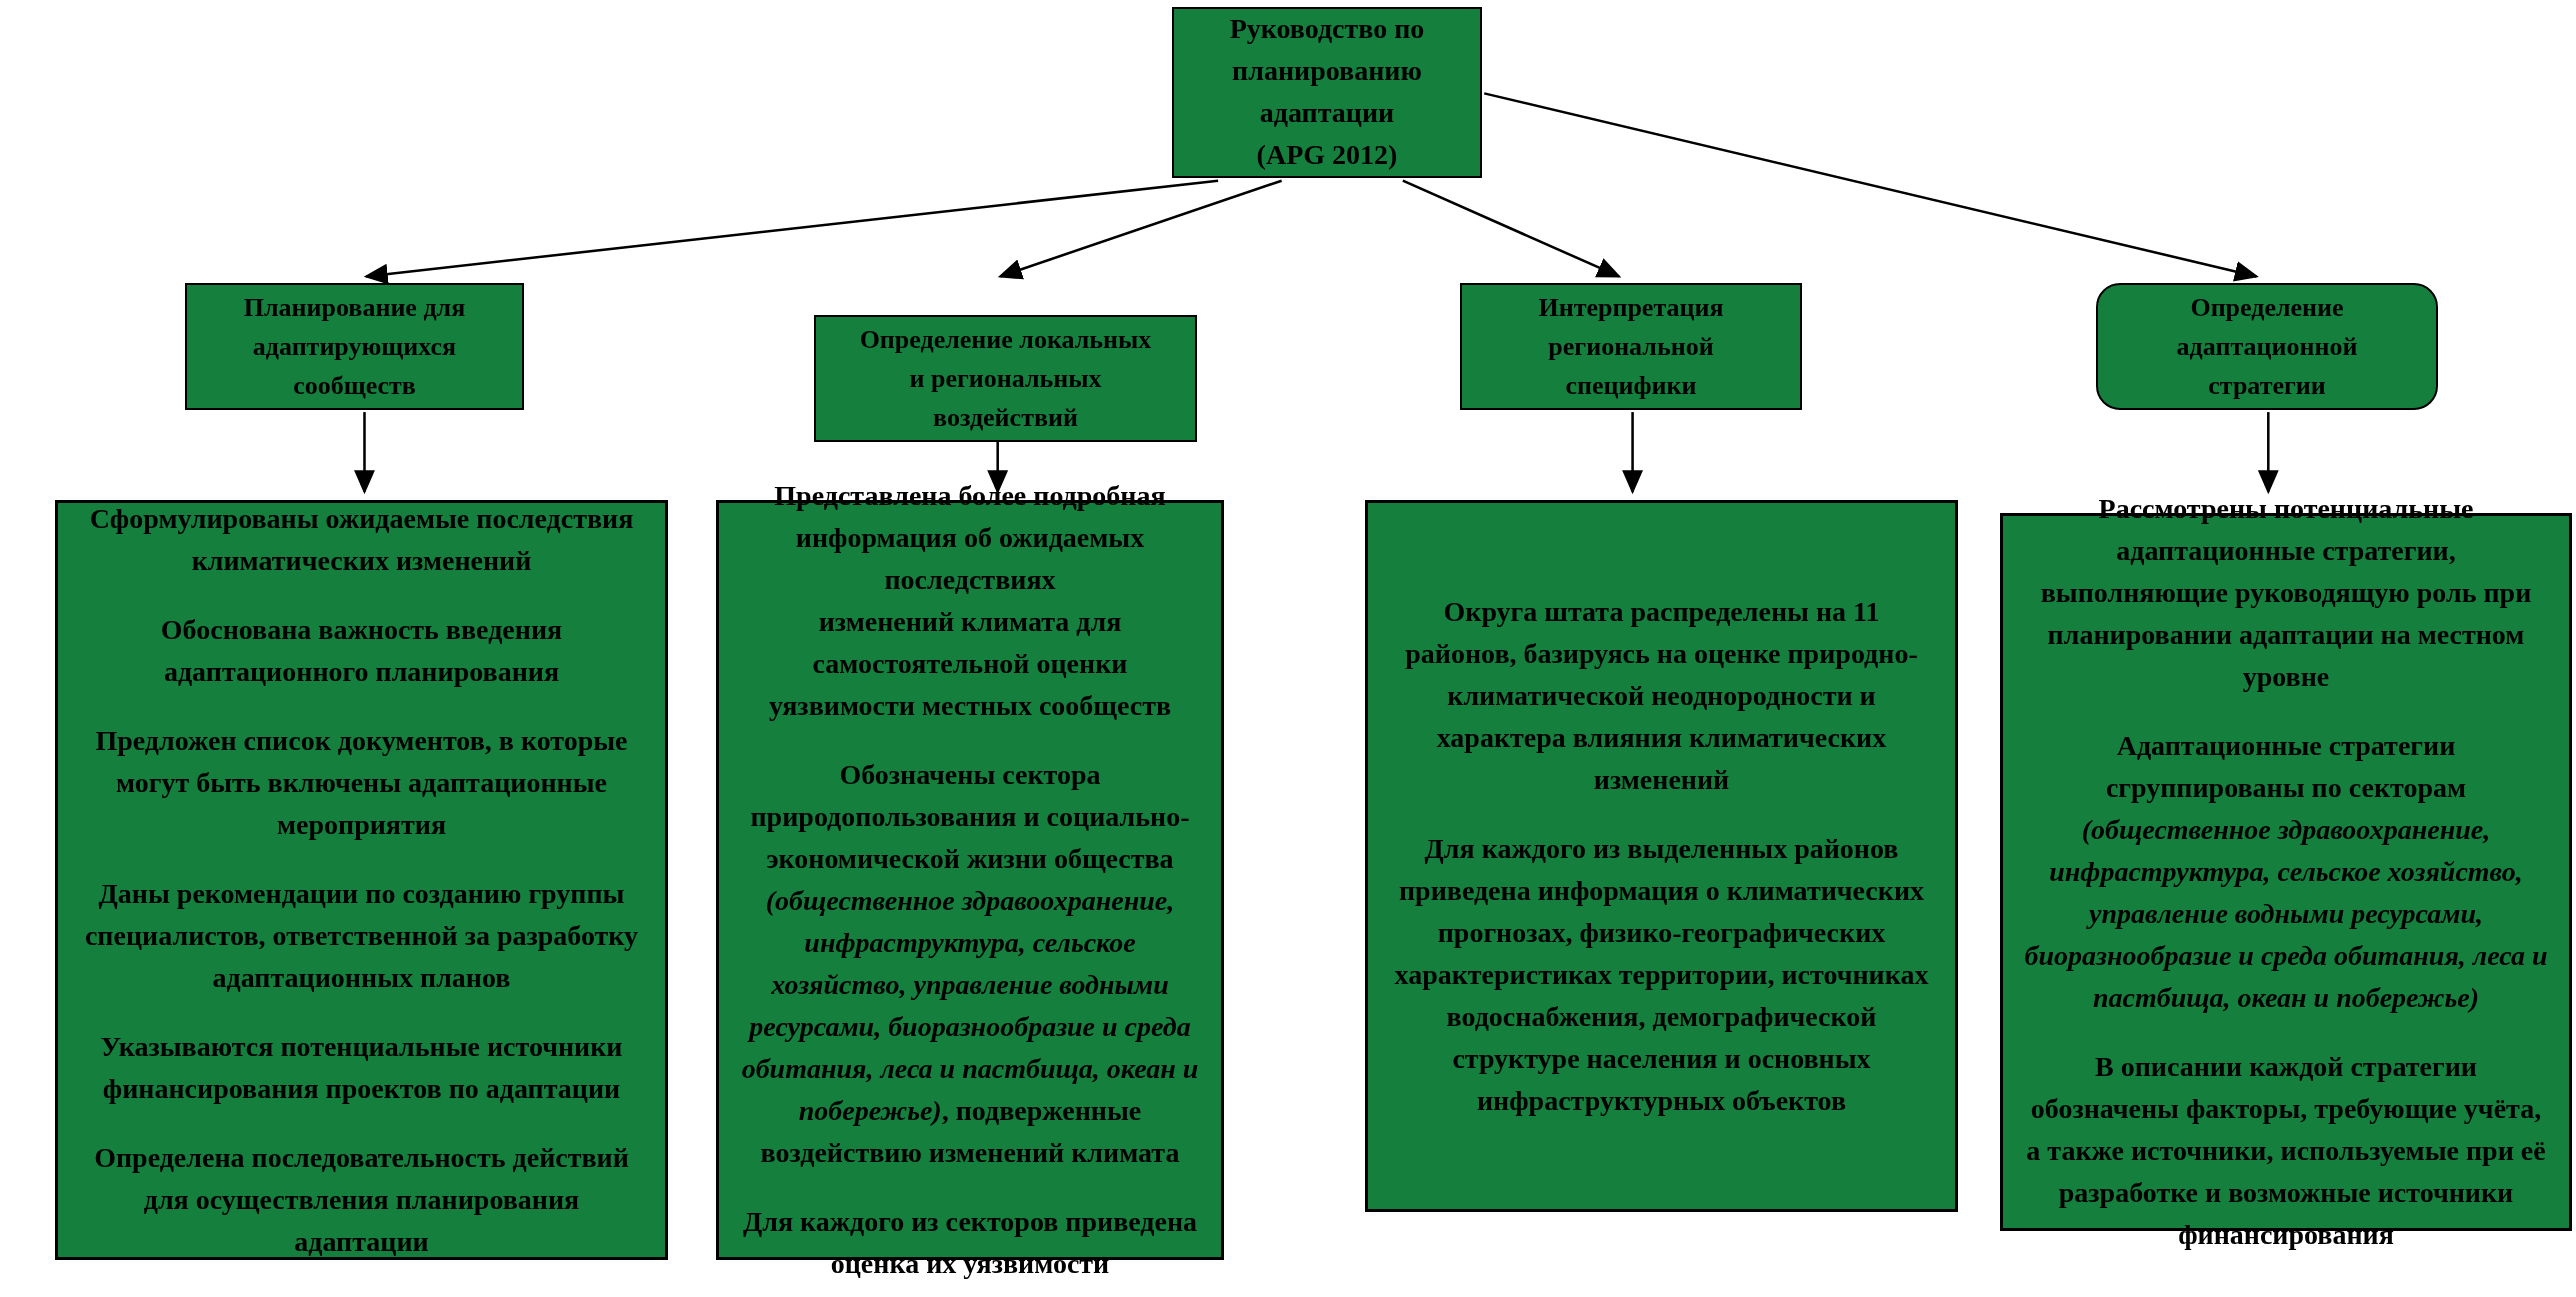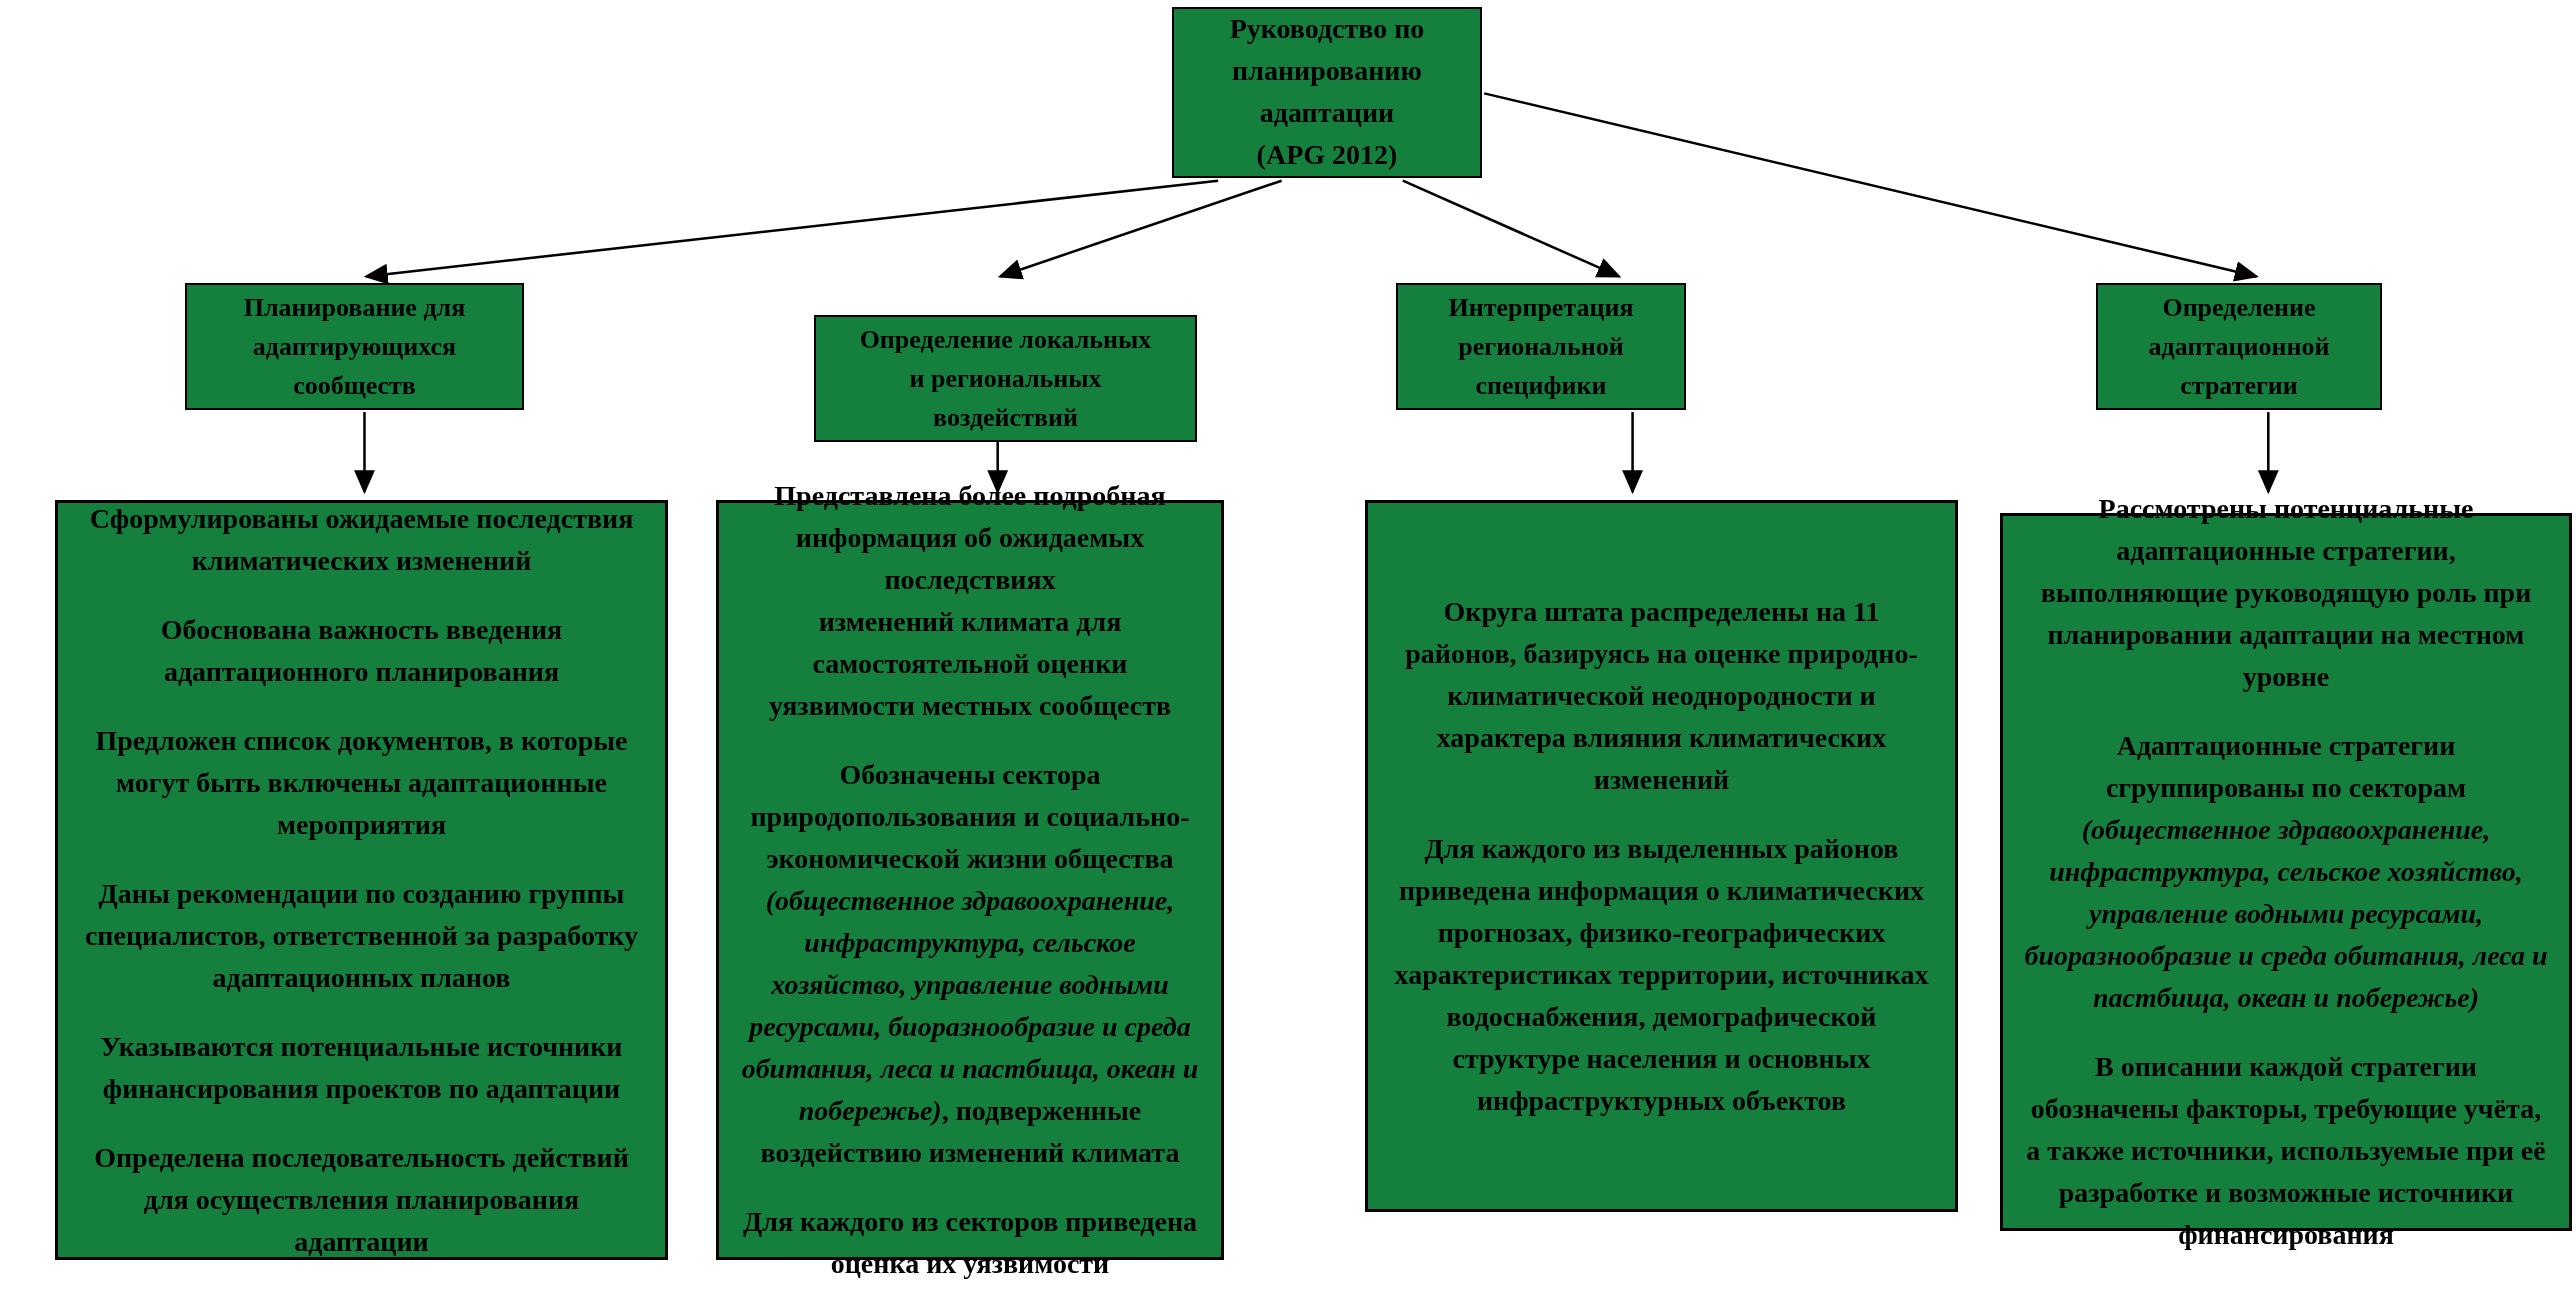--- a/index.html
+++ b/index.html
@@ -46,22 +46,22 @@
   .branch-box {
     top: 283px;
     height: 127px;
     font-size: 26px;
     line-height: 1.5;
     white-space: pre-line;
     padding: 0 6px;
   }
   .branch-a { left: 185px;  width: 339px; }
   .branch-b { left: 814px;  width: 383px; margin-top: 32px; }
-  .branch-c { left: 1396px; width: 290px; }
-  .branch-d { left: 2096px; width: 286px; }
+  .branch-c { left: 1460px; width: 342px; }
+  .branch-d { left: 2096px; width: 342px; border-radius: 24px; }
   .detail-box {
     top: 500px;
     border-width: 3.4px;
     font-size: 28px;
     line-height: 1.5;
     padding: 12px 18.6px;
     justify-content: center;
   }
   .detail-1 { left: 55px;   width: 613px; height: 760px; }
   .detail-2 { left: 716px;  width: 508px; height: 760px; }

